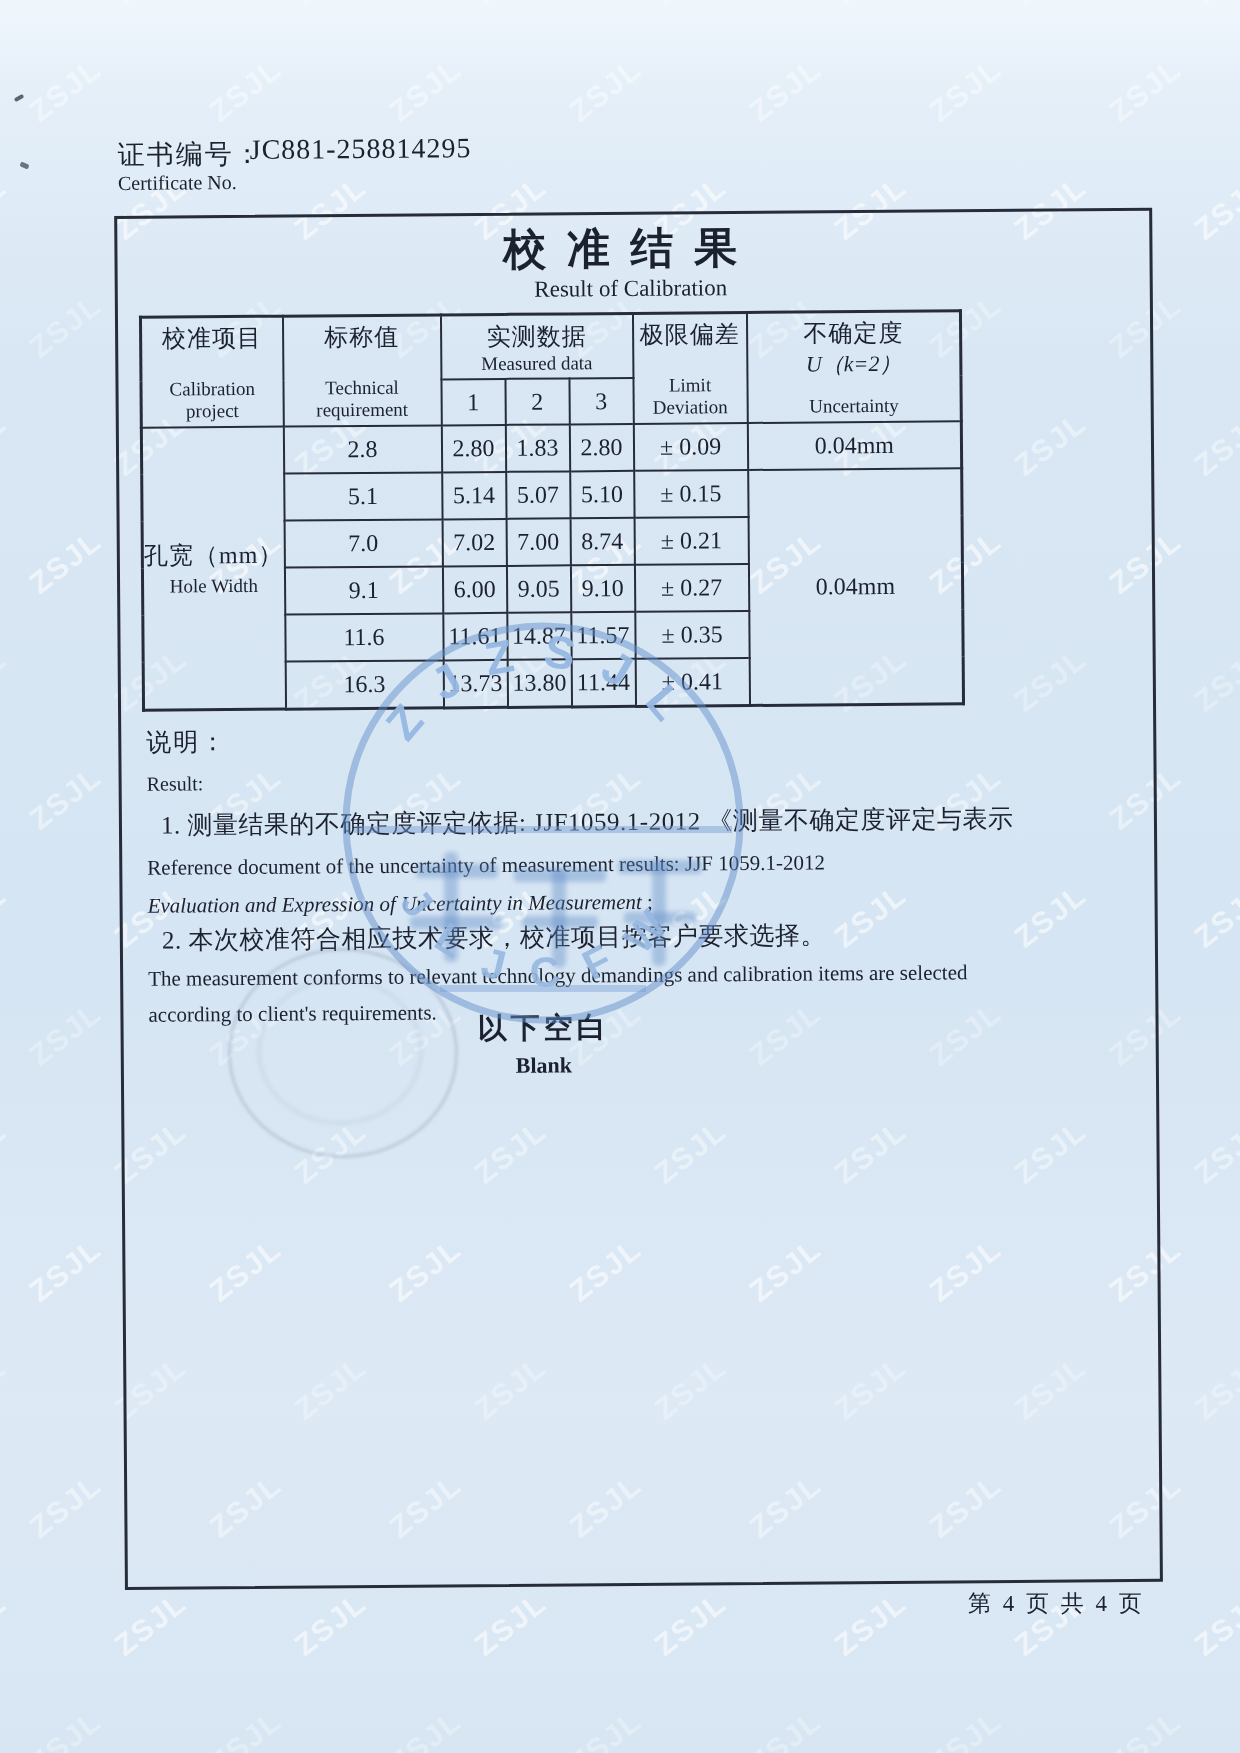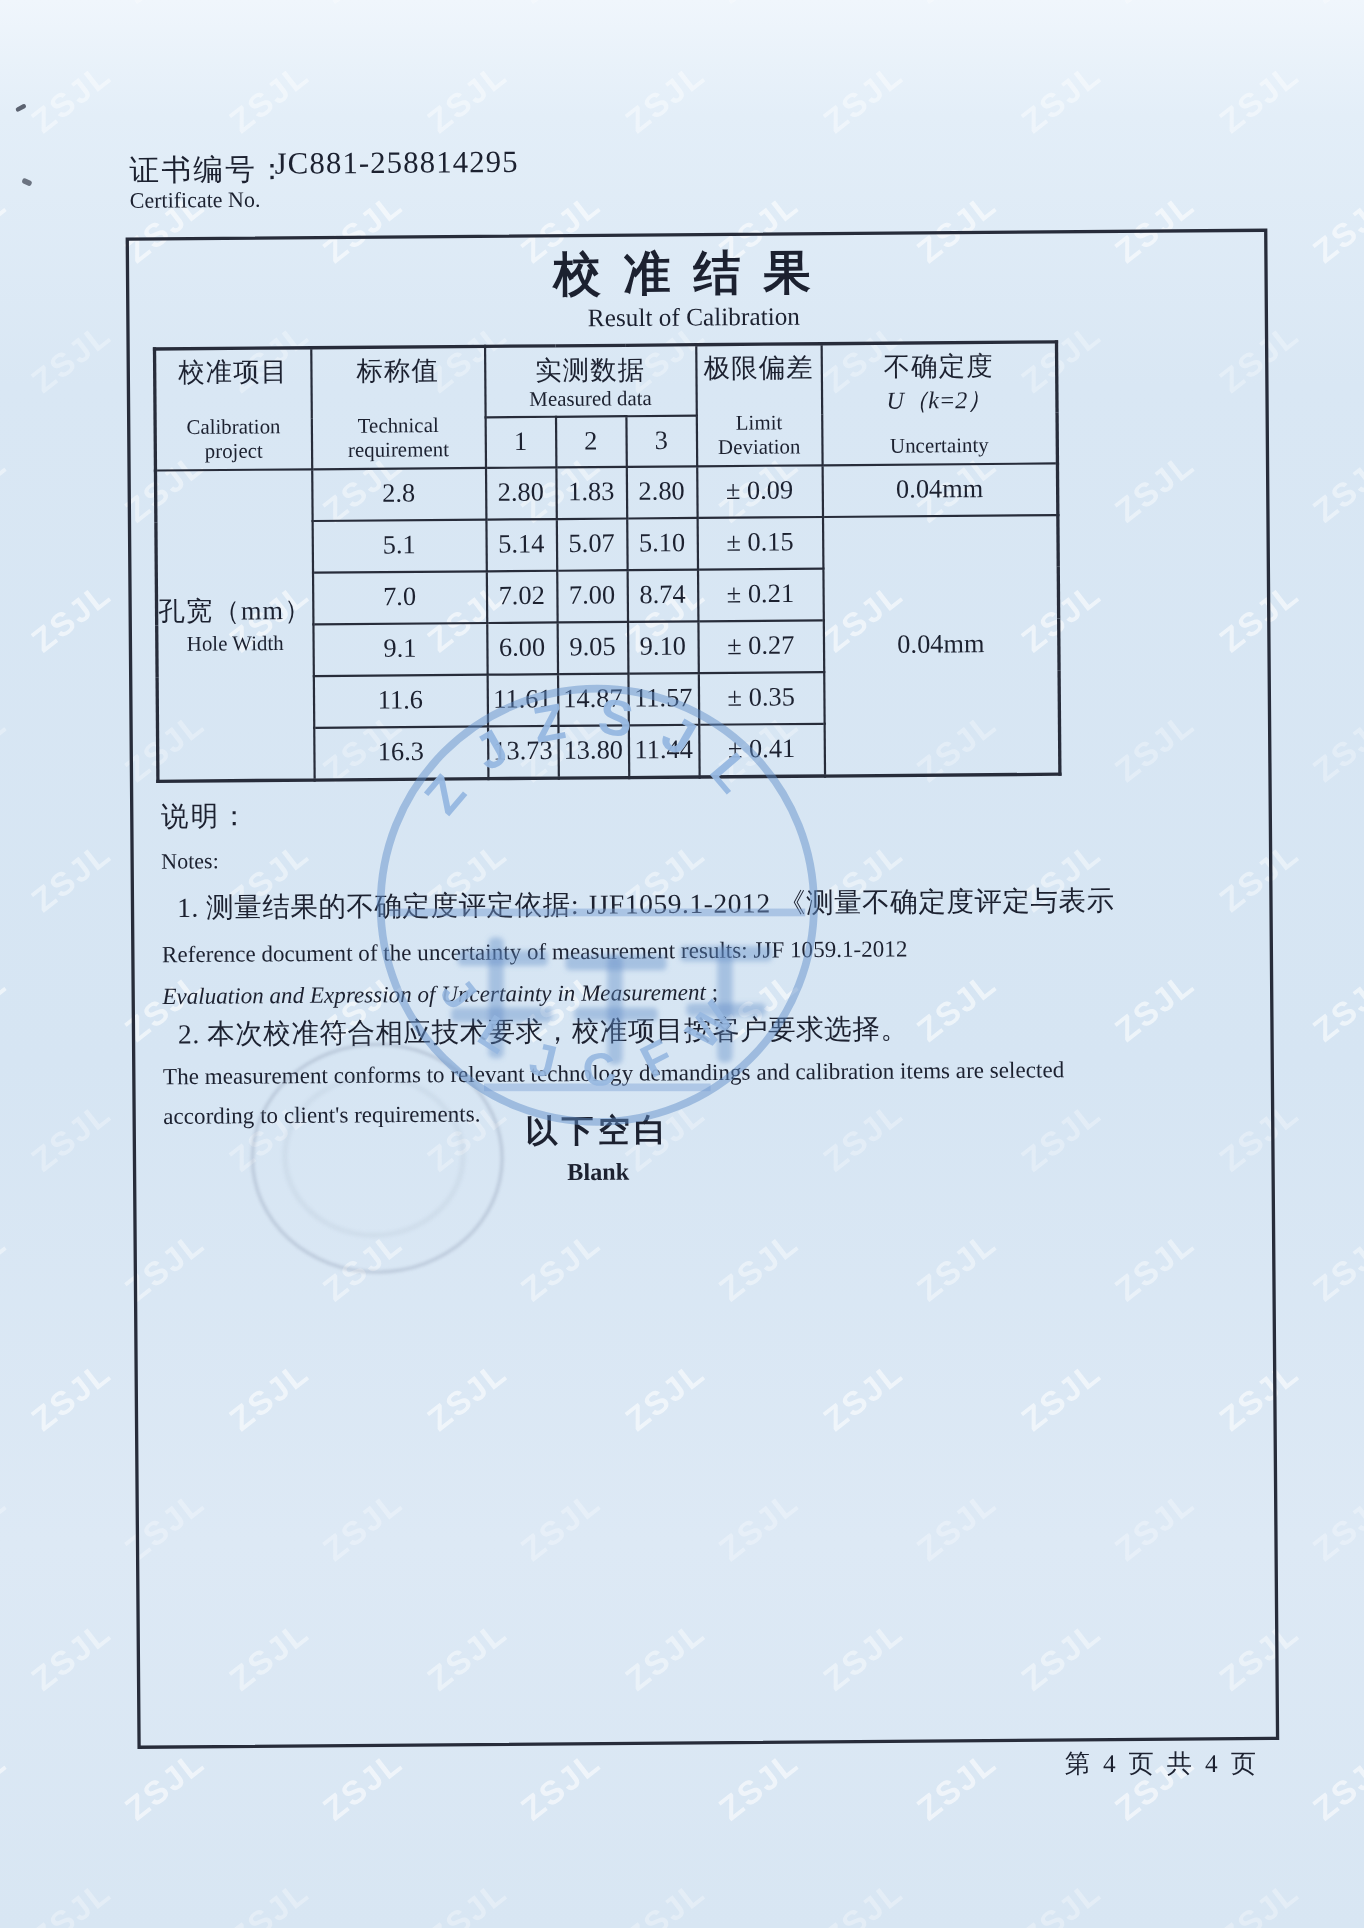--- a/index.html
+++ b/index.html
@@ -295,21 +295,21 @@
         <td>16.3</td>
         <td>13.73</td>
         <td>13.80</td>
         <td>11.44</td>
         <td>± 0.41</td>
       </tr>
       </tbody>
     </table>
 
     <div class="notes-zh-h">说明：</div>
-    <div class="notes-en-h">Notes:</div>
+    <div class="notes-en-h">Result:</div>
     <div class="n1zh">1. 测量结果的不确定度评定依据: JJF1059.1-2012 《测量不确定度评定与表示</div>
     <div class="n1en"><span>Reference document of the uncertainty of measurement results: JJF 1059.1-2012 </span><i>Evaluation and Expression of Uncertainty in Measurement</i><span> ;</span></div>
     <div class="n2zh">2. 本次校准符合相应技术要求，校准项目按客户要求选择。</div>
     <div class="n2en">The measurement conforms to relevant technology demandings and calibration items are selected according to client's requirements.</div>
 
     <div class="blankzh">以下空白</div>
     <div class="blanken">Blank</div>
 
   </div>
 

